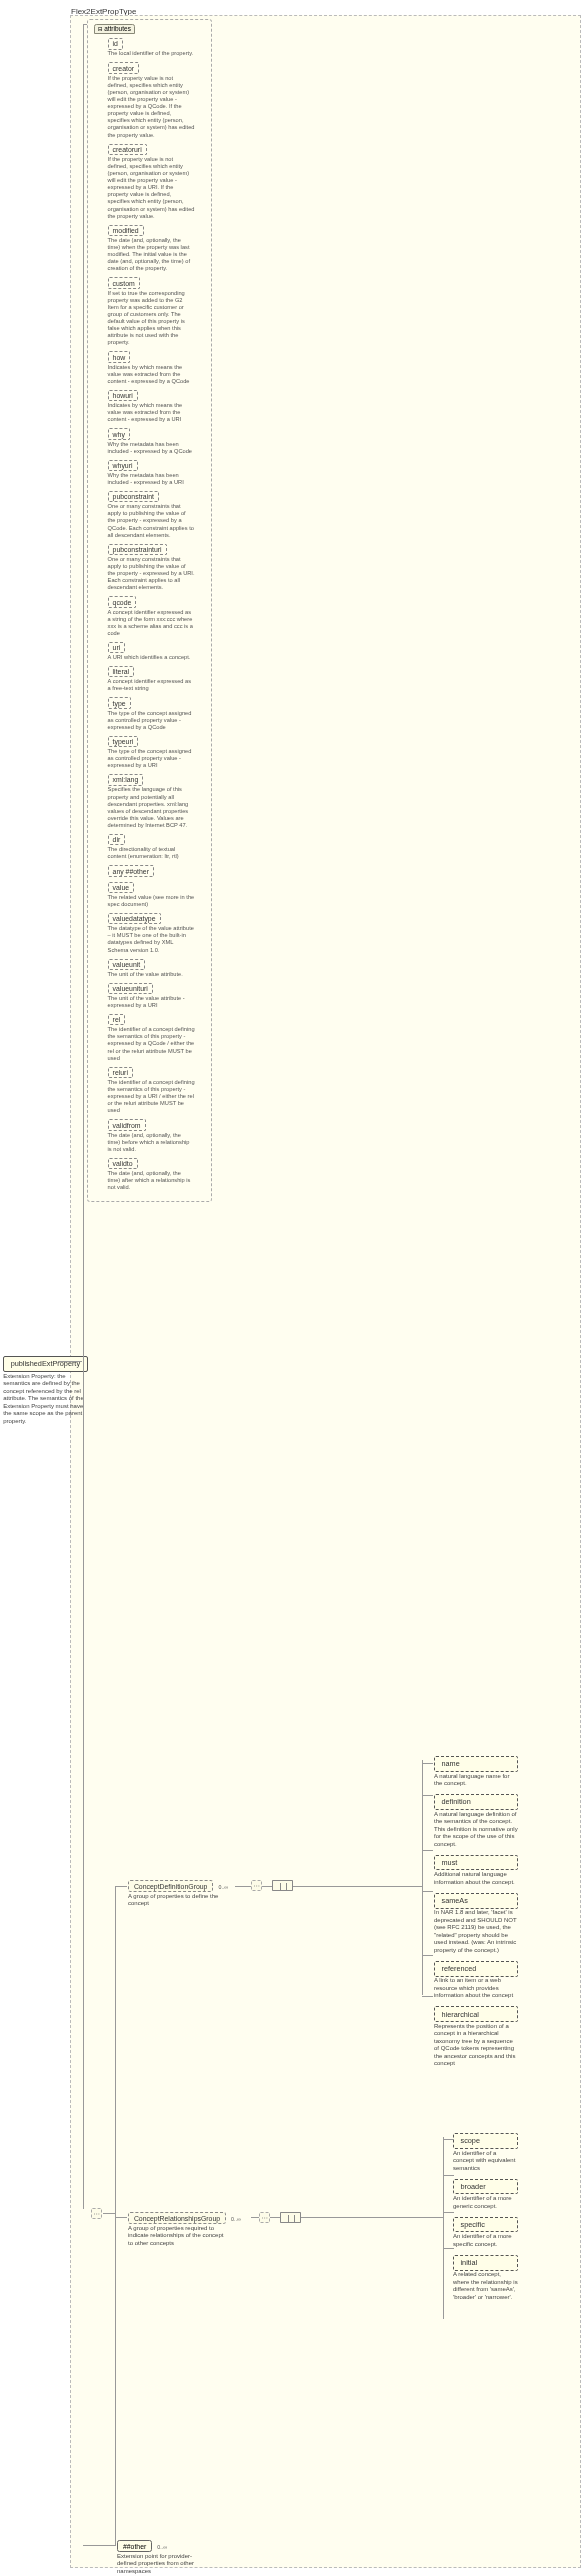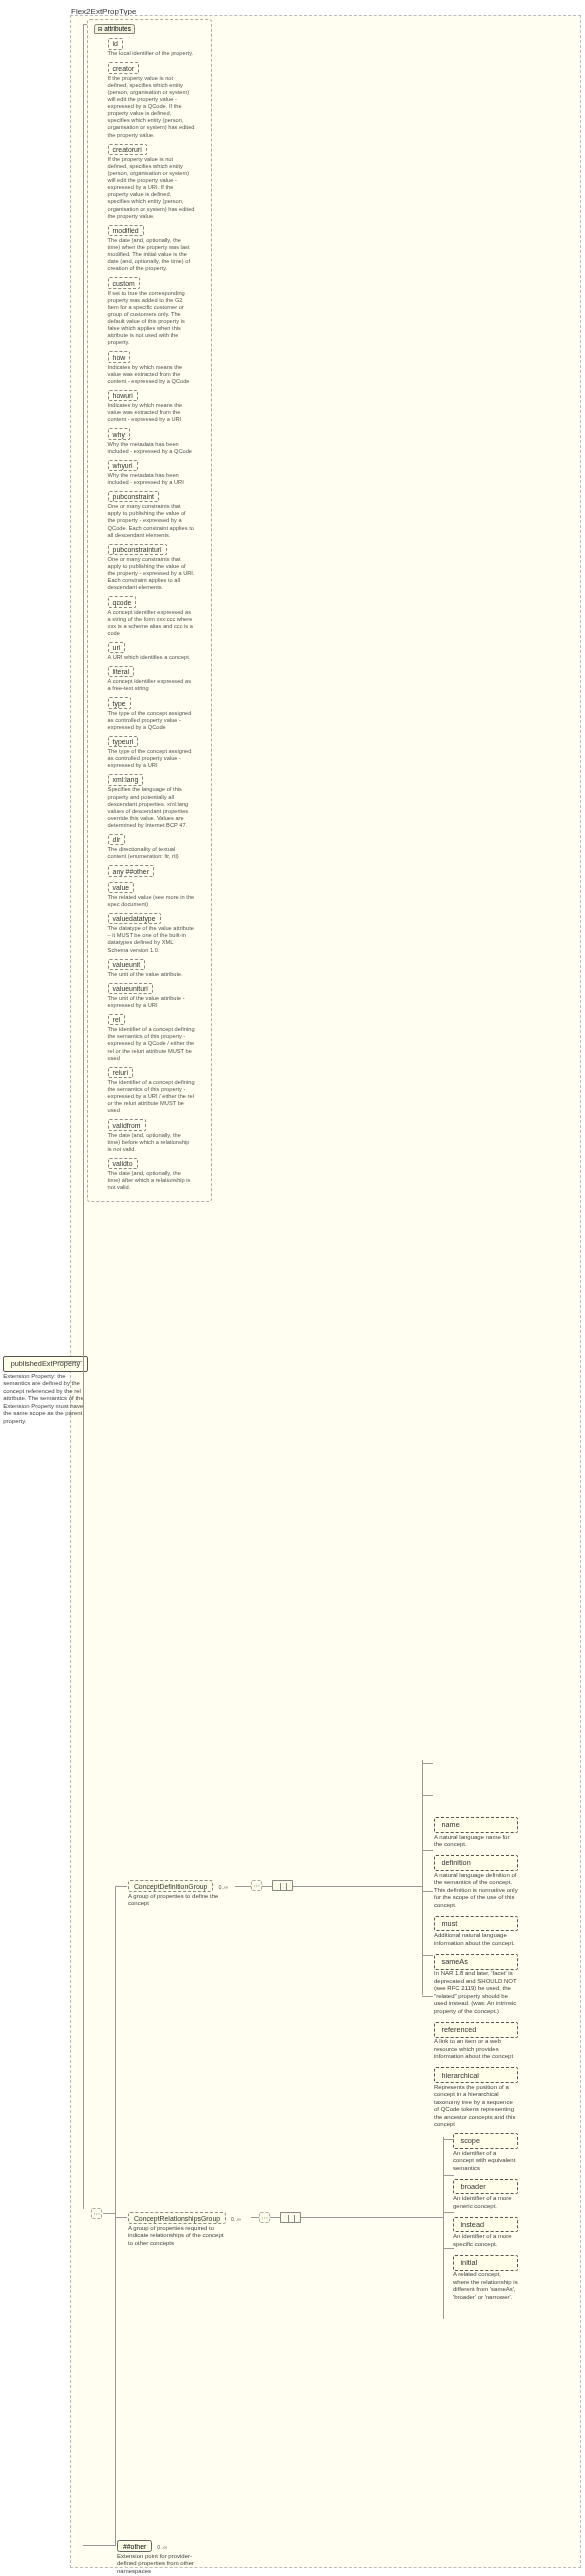--- a/index.html
+++ b/index.html
@@ -218,21 +218,21 @@
     <span class="inf">0..∞</span>
     <div class="desc wide">A group of properties to define the concept</div>
   </div>
   <div class="conn conn-h" style="left:235px; top:1886px; width:16px;"></div>
   <div class="moct" style="left:251px; top:1880px;">⋯</div>
   <div class="conn conn-h" style="left:262px; top:1886px; width:9.7px;"></div>
   <div class="seq" style="left:272px; top:1880px;"></div>
   <div class="conn conn-h" style="left:293px; top:1886px; width:129px;"></div>
 
   <div class="conn conn-v" style="left:422px; top:1760px; height:235px;"></div>
-  <div id="cdg-children" class="detail-panel" style="left:434px; top:1817px;">
+  <div id="cdg-children" class="detail-panel" style="left:434px; top:1756px;">
       <div class="detail-item">
         <div class="elem-box dashed">name</div>
         <div class="desc wide">A natural language name for the concept.</div>
       </div>
       <div class="detail-item">
         <div class="elem-box dashed">definition</div>
         <div class="desc wide">A natural language definition of the semantics of the concept. This definition is normative only for the scope of the use of this concept.</div>
       </div>
       <div class="detail-item">
         <div class="elem-box dashed">must</div>
@@ -268,21 +268,21 @@
   <div id="crg-children" class="detail-panel" style="left:453px; top:2133px;">
       <div class="detail-item">
         <div class="elem-box dashed">scope</div>
         <div class="desc wide">An identifier of a concept with equivalent semantics</div>
       </div>
       <div class="detail-item">
         <div class="elem-box dashed">broader</div>
         <div class="desc wide">An identifier of a more generic concept.</div>
       </div>
       <div class="detail-item">
-        <div class="elem-box dashed">instead</div>
+        <div class="elem-box dashed">specific</div>
         <div class="desc wide">An identifier of a more specific concept.</div>
       </div>
       <div class="detail-item">
         <div class="elem-box dashed">initial</div>
         <div class="desc wide">A related concept, where the relationship is different from 'sameAs', 'broader' or 'narrower'.</div>
       </div>
     </div>
 
   <div class="conn conn-h" style="left:83px; top:2545px; width:32px;"></div>
   <div class="group-wrap" style="left:117px; top:2540px;">

